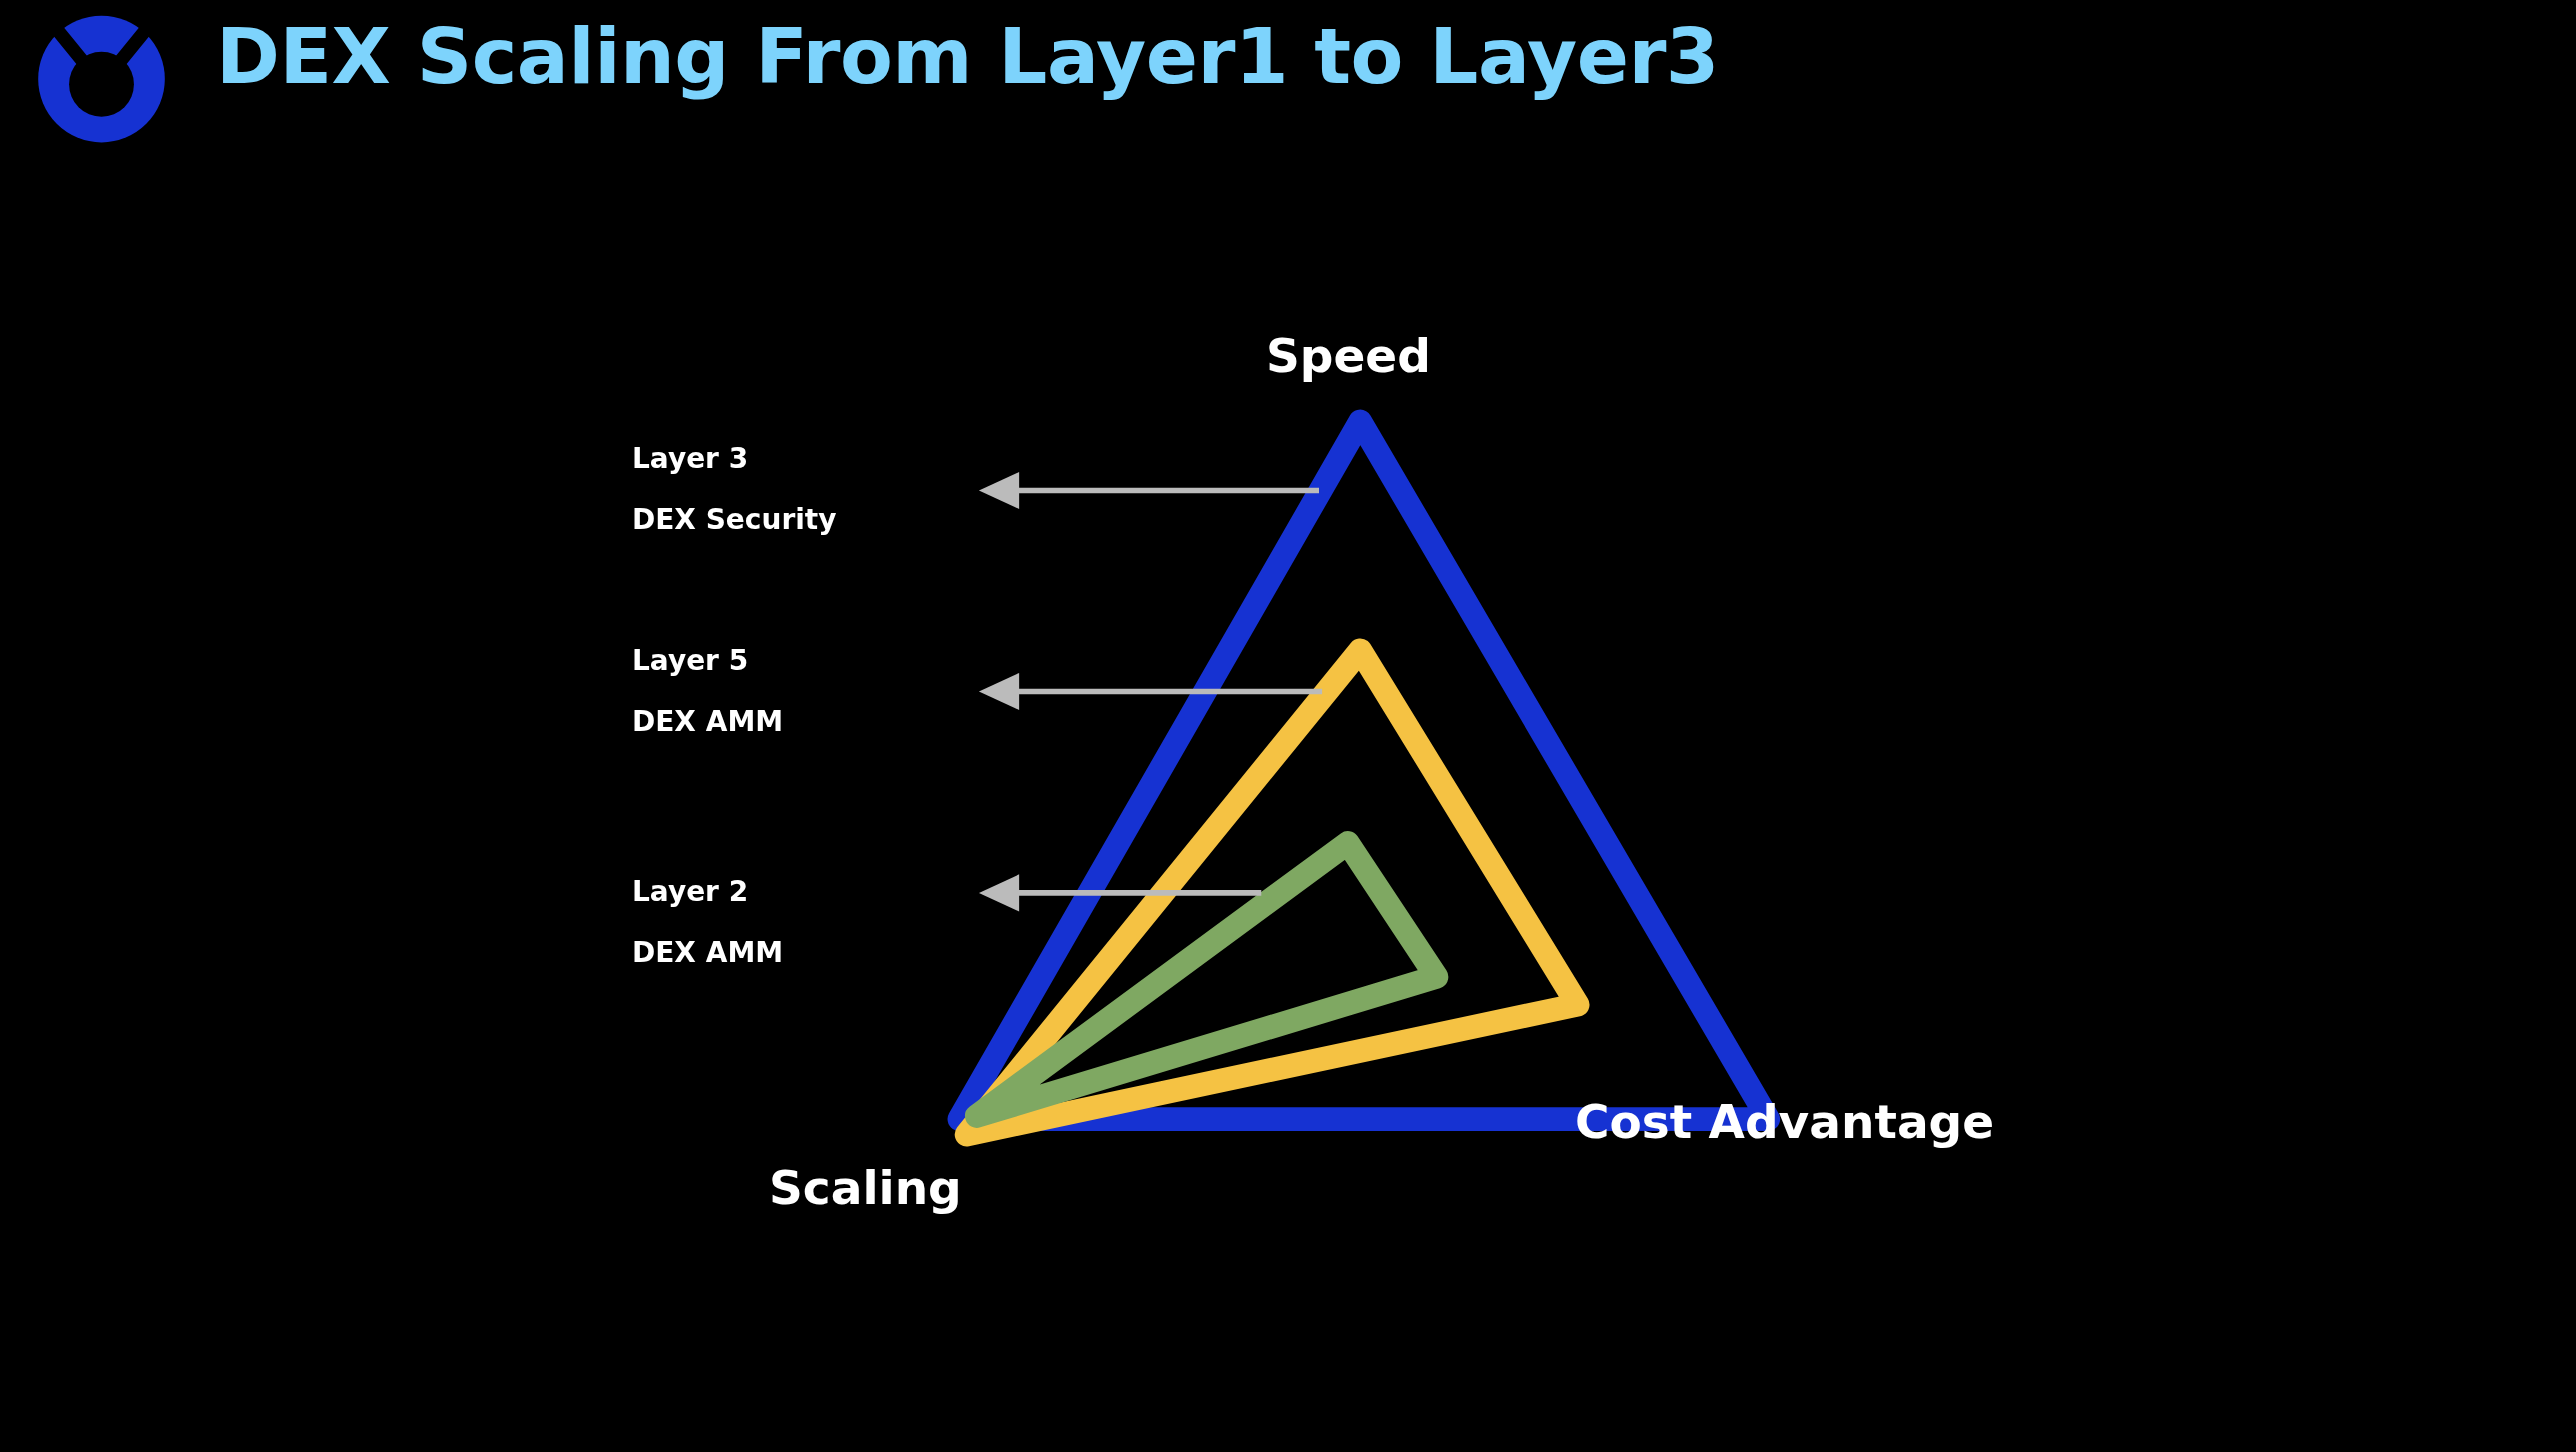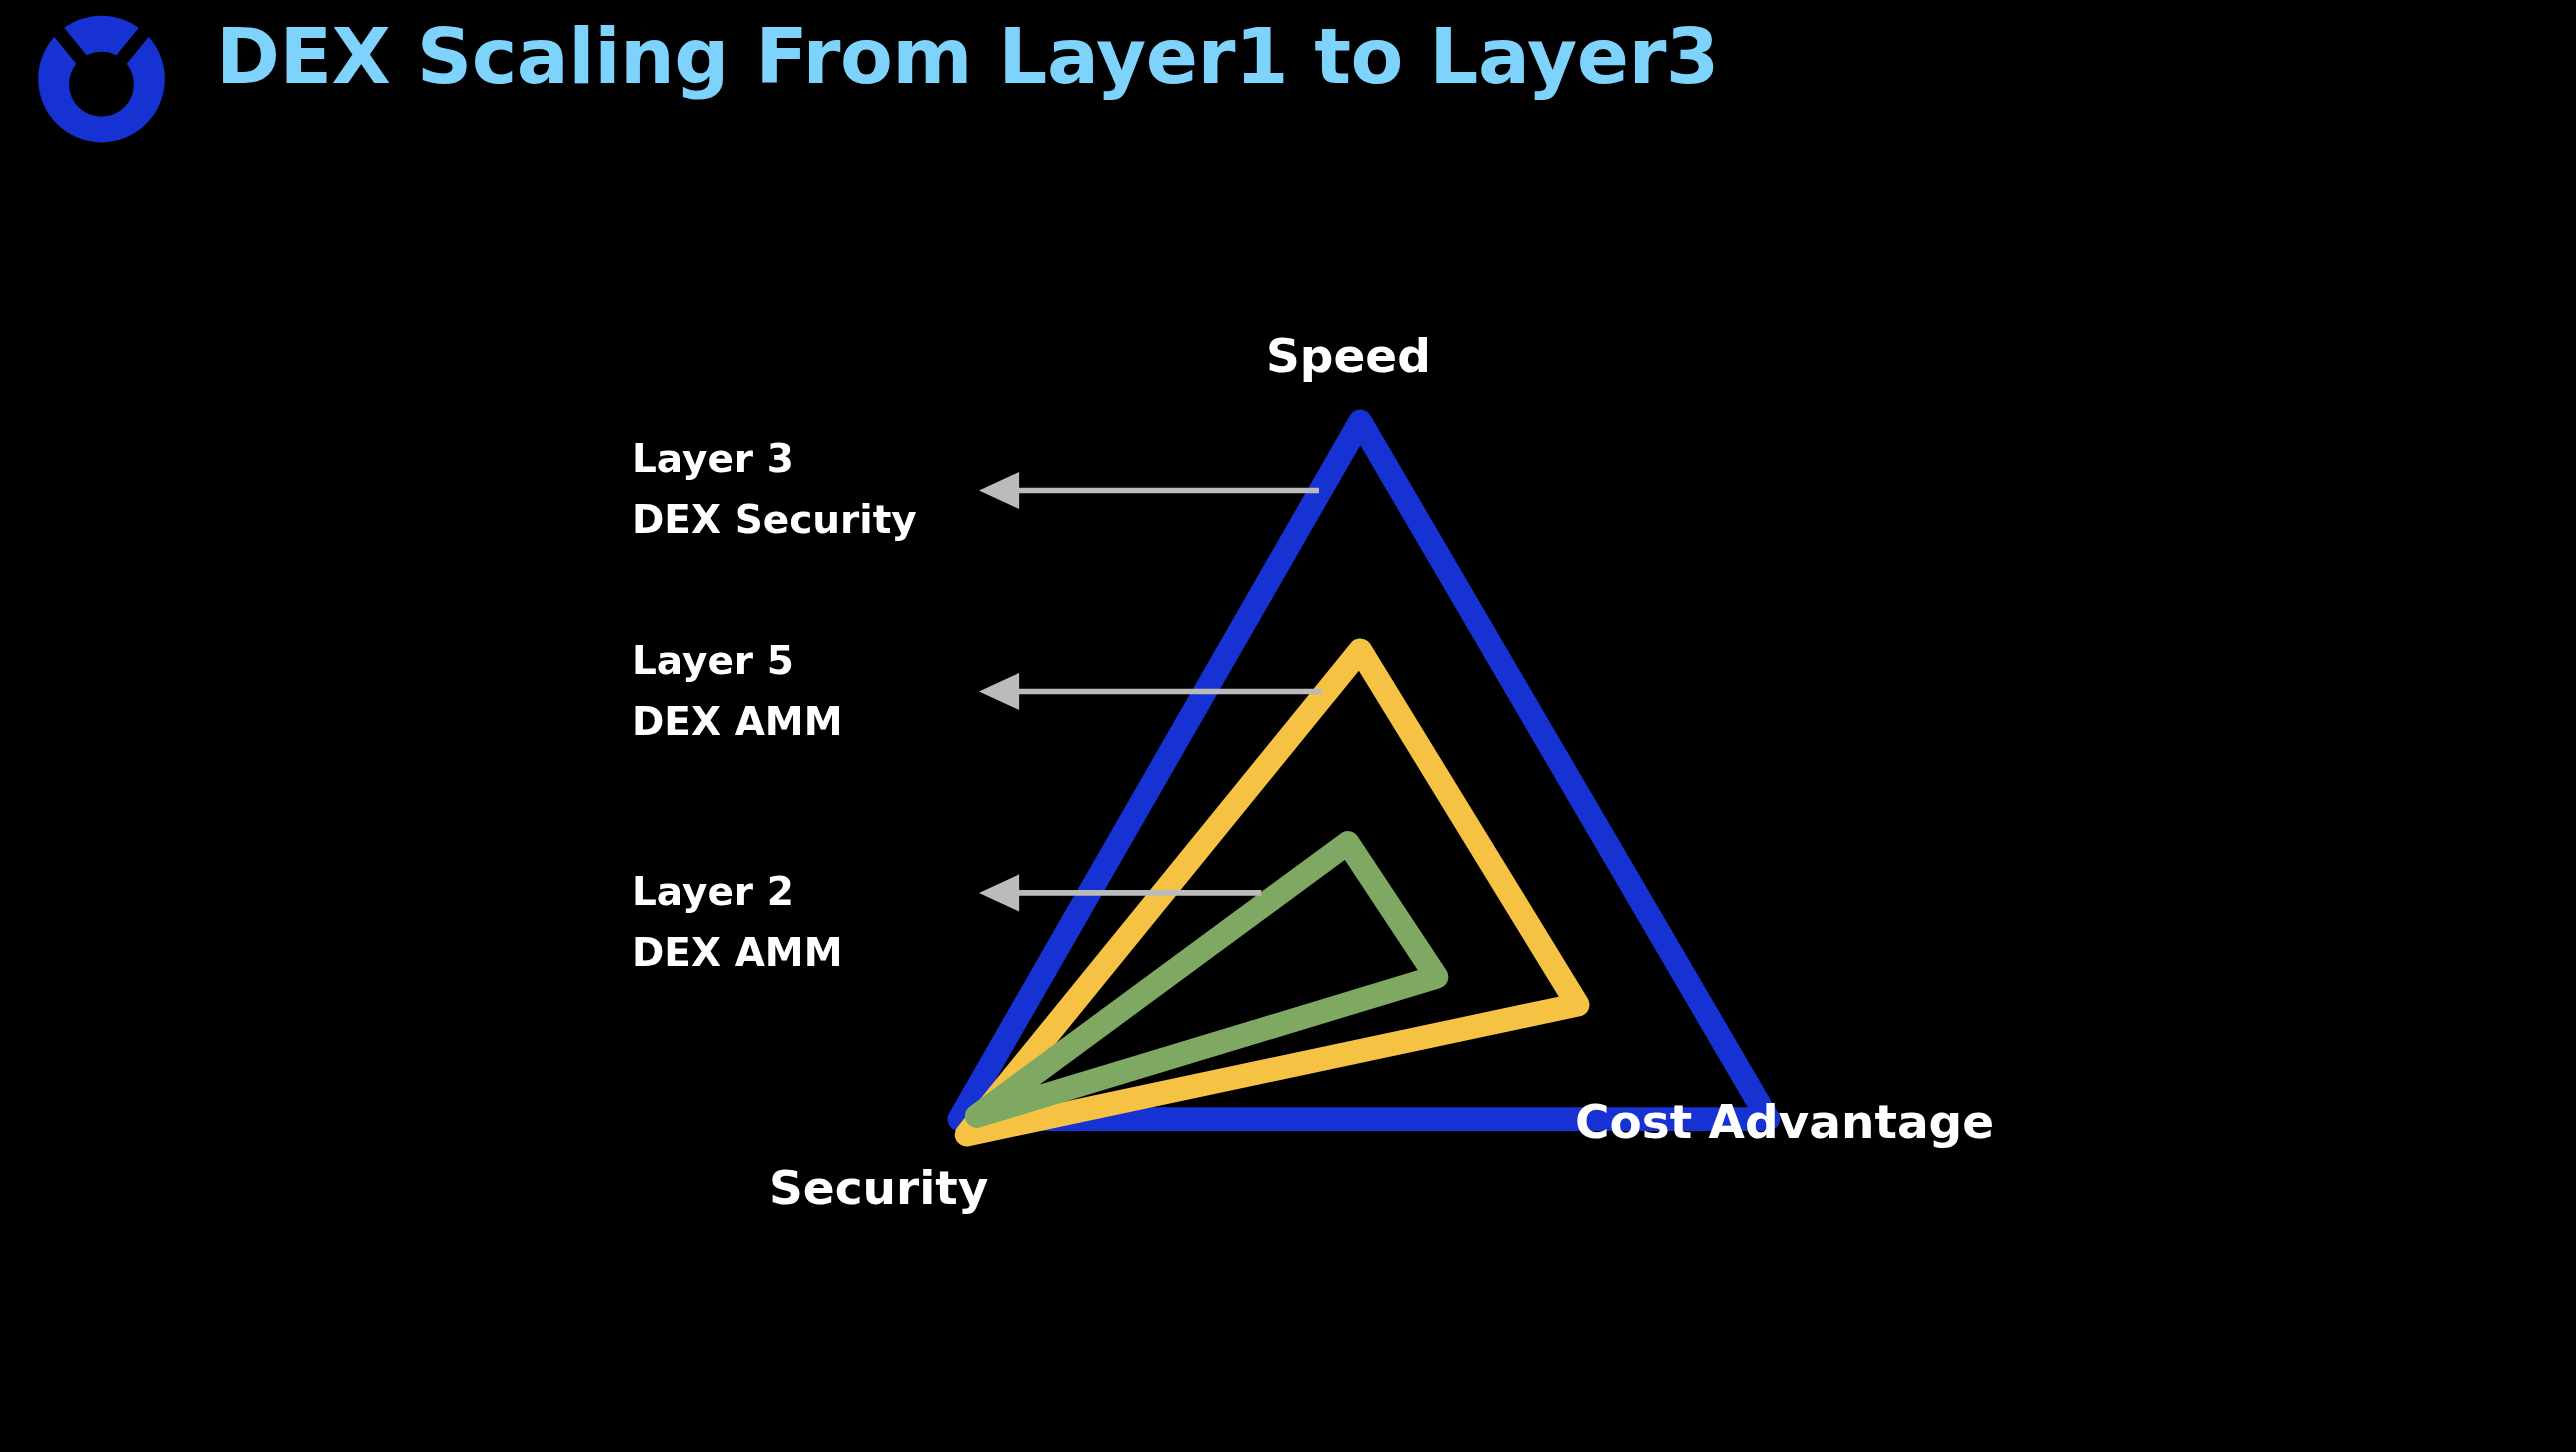--- a/index.html
+++ b/index.html
@@ -68,21 +68,21 @@
     white-space: nowrap;
   }
   #axis-label-speed   { left: 1266px; top: 328px; }
   #axis-label-security{ left: 769px; top: 1160px; }
   #axis-label-cost    { left: 1575px; top: 1094px; }
 
   
   .legend-callout {
     position: absolute;
     color: #ffffff;
-    font-size: 39px;
+    font-size: 28px;
     font-weight: 700;
     line-height: 61px;
     white-space: nowrap;
   }
   #legend-callout-layer3 { left: 632px; top: 428px; }
   #legend-callout-layer2 { left: 632px; top: 630px; }
   #legend-callout-layer1 { left: 632px; top: 861px; }
   .legend-line { display: block; }
 </style>
 </head>
@@ -133,21 +133,21 @@
       </g>
 
       <g>
         <line x1="2448" y1="1733" x2="1960" y2="1733" stroke="#BBBBBB" stroke-width="11"></line>
         <polygon points="1900,1733 1978,1697 1978,1769" fill="#BBBBBB"></polygon>
       </g>
     </svg>
 
     <div class="axis-label" id="axis-label-speed">Speed</div>
 
-    <div class="axis-label" id="axis-label-security">Security</div>
+    <div class="axis-label" id="axis-label-security">Scaling</div>
 
     <div class="axis-label" id="axis-label-cost">Cost Advantage</div>
 
     <div class="legend-callout" id="legend-callout-layer3">
       <span class="legend-line">Layer 3</span>
       <span class="legend-line">DEX Security</span>
     </div>
 
     <div class="legend-callout" id="legend-callout-layer2">
       <span class="legend-line">Layer 5</span>

